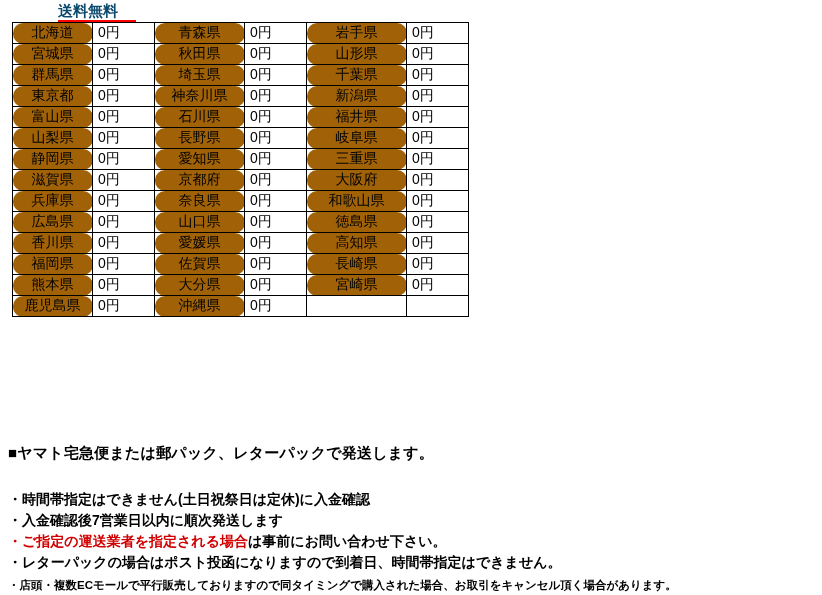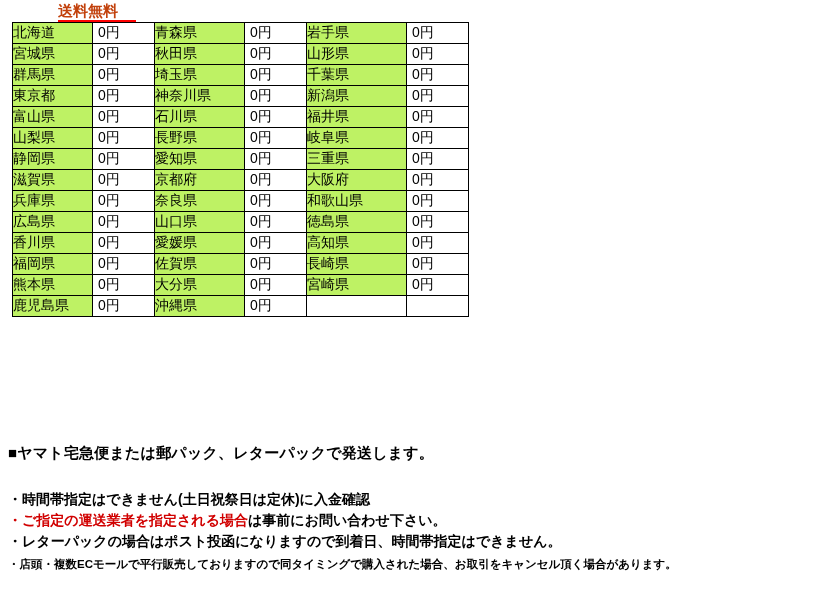--- a/index.html
+++ b/index.html
@@ -22,21 +22,21 @@
     box-sizing: border-box;
   }
 
   
   .banner {
     position: absolute;
     left: 58px;
     top: 2px;
     font-size: 15px;
     font-weight: bold;
-    color: #c2410c;
+    color: #0c4a6e;
     letter-spacing: 0px;
     white-space: nowrap;
   }
   .banner-underline {
     position: absolute;
     left: 58px;
     top: 20px;
     width: 78px;
     height: 2px;
     background: #ff0000;
@@ -52,23 +52,24 @@
   }
   .fee-table td {
     border: 1px solid #000000;
     height: 21px;
     font-size: 14px;
     padding: 0;
     box-sizing: border-box;
   }
   .fee-table td.name {
     width: 80px;
-    text-align: left;
-    background: #bef264;
+    text-align: center;
+    background: #a16207;
     font-weight: normal;
+    border-radius: 10px;
   }
   .fee-table td.price {
     width: 62px;
     text-align: left;
     padding-left: 5px;
     background: #ffffff;
   }
   .fee-table td.blank-name {
     width: 80px;
     background: #ffffff;
@@ -251,18 +252,19 @@
           <td class="price">0円</td>
           <td class="blank-name"></td>
           <td class="blank-price"></td>
         </tr>
       </tbody>
   </table>
 
   <div class="notes">
     <div class="note-heading">■ヤマト宅急便または郵パック、レターパックで発送します。</div>
     <div class="note-line">・時間帯指定はできません(土日祝祭日は定休)に入金確認</div>
+    <div class="note-line">・入金確認後7営業日以内に順次発送します</div>
     <div class="note-line red"><span>・ご指定の運送業者を指定される場合</span><span class="black-part">は事前にお問い合わせ下さい。</span></div>
     <div class="note-line">・レターパックの場合はポスト投函になりますので到着日、時間帯指定はできません。</div>
     <div class="note-line small">・店頭・複数ECモールで平行販売しておりますので同タイミングで購入された場合、お取引をキャンセル頂く場合があります。</div>
   </div>
 
 </div>
 
 </body></html>

